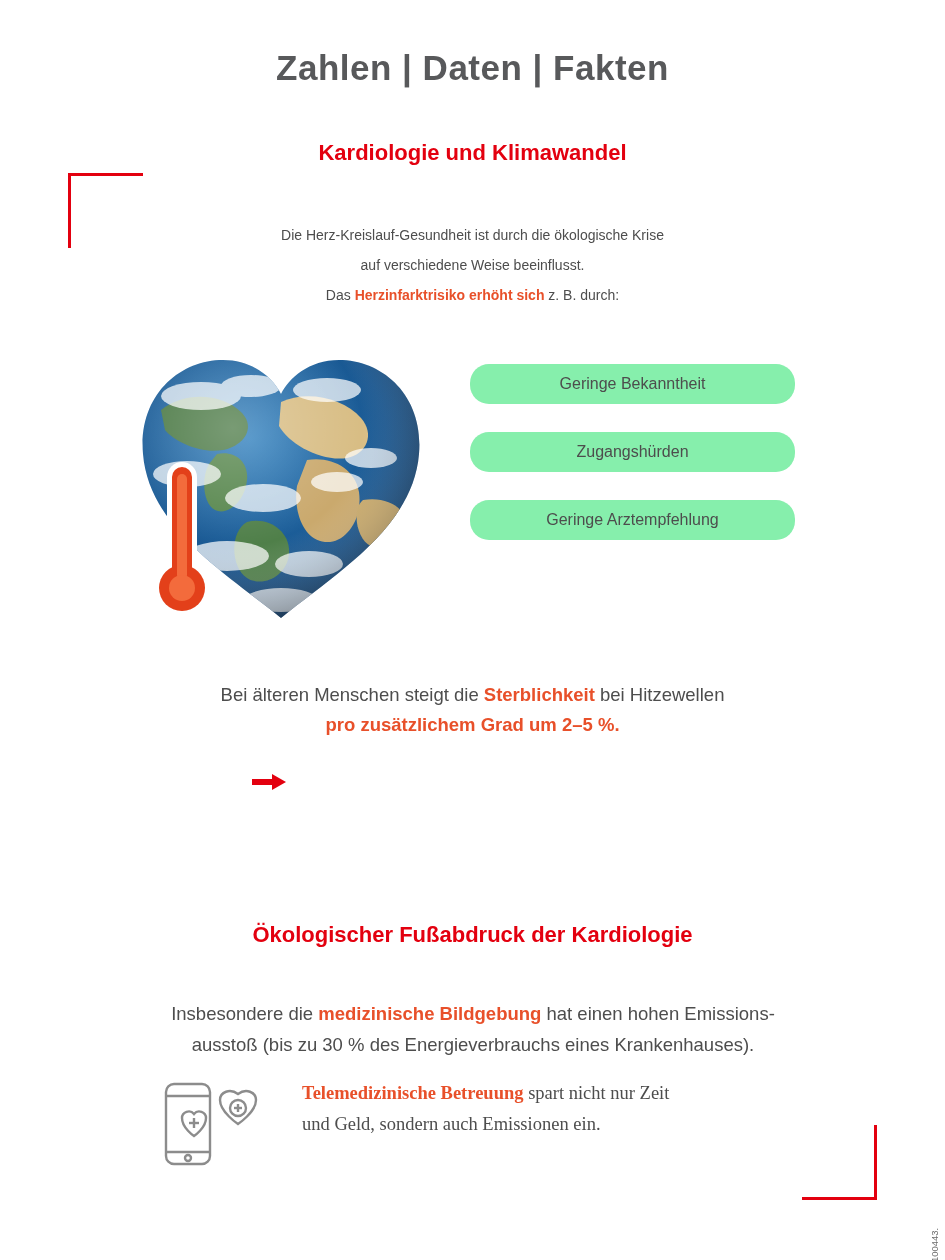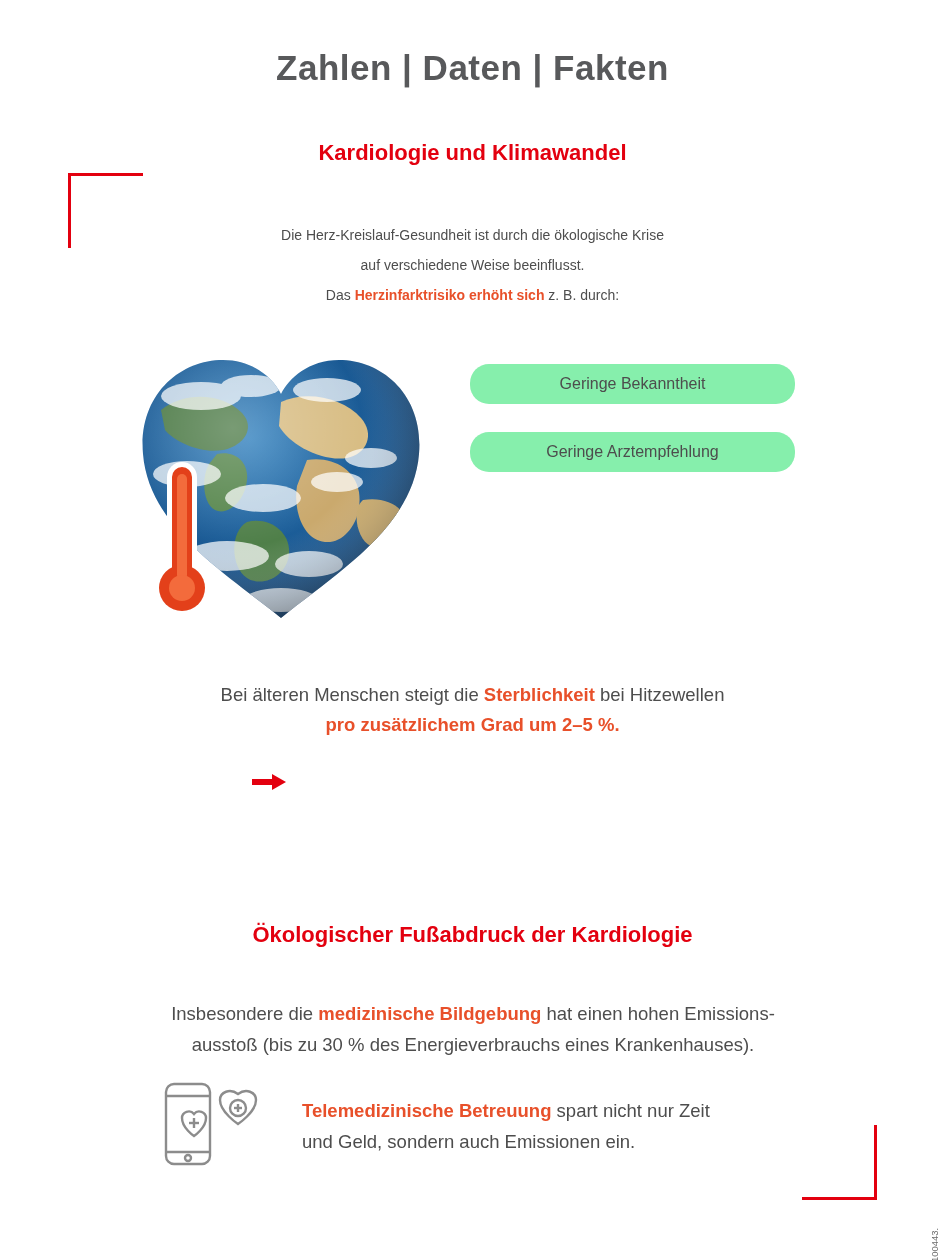--- a/index.html
+++ b/index.html
@@ -162,22 +162,23 @@
     color: #4d4d4d;
   }
 
   
   .tele-row {
     position: absolute;
     top: 1078px;
     left: 160px;
     width: 640px;
     display: flex;
-    align-items: center;
+    align-items: flex-start;
     gap: 26px;
+    font-family: Liberation Serif, serif;
   }
   .tele-icon { flex: 0 0 auto; }
   .tele-text {
     font-size: 18.5px;
     line-height: 31px;
     color: #4d4d4d;
   }
 
   
   .source {
@@ -255,20 +256,21 @@
       <rect x="41" y="117" width="20" height="118" rx="10" fill="#e3401a"></rect>
       <circle cx="51" cy="238" r="23" fill="#e3401a"></circle>
       <rect x="46" y="124" width="10" height="106" rx="5" fill="#f36b3c"></rect>
       <circle cx="51" cy="238" r="13" fill="#f36b3c"></circle>
     </g>
   </svg>
 </div>
 
 <div class="pills">
   <div class="pill">Geringe Bekanntheit</div>
+  <div class="pill">Zugangshürden</div>
   <div class="pill">Geringe Arztempfehlung</div>
 </div>
 
 <div class="mortality">
   <span>Bei älteren Menschen steigt die </span><span class="bold-red">Sterblichkeit</span><span> bei Hitzewellen</span><br>
   <span class="bold-red">pro zusätzlichem Grad um 2–5 %.</span>
 </div>
 
 <div class="note">
   <span class="arrow-icon">

